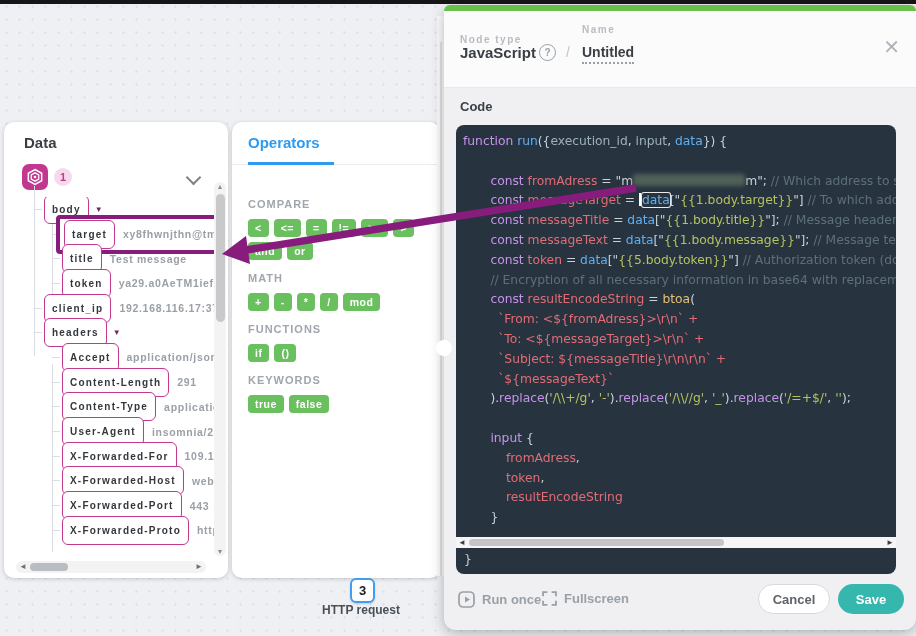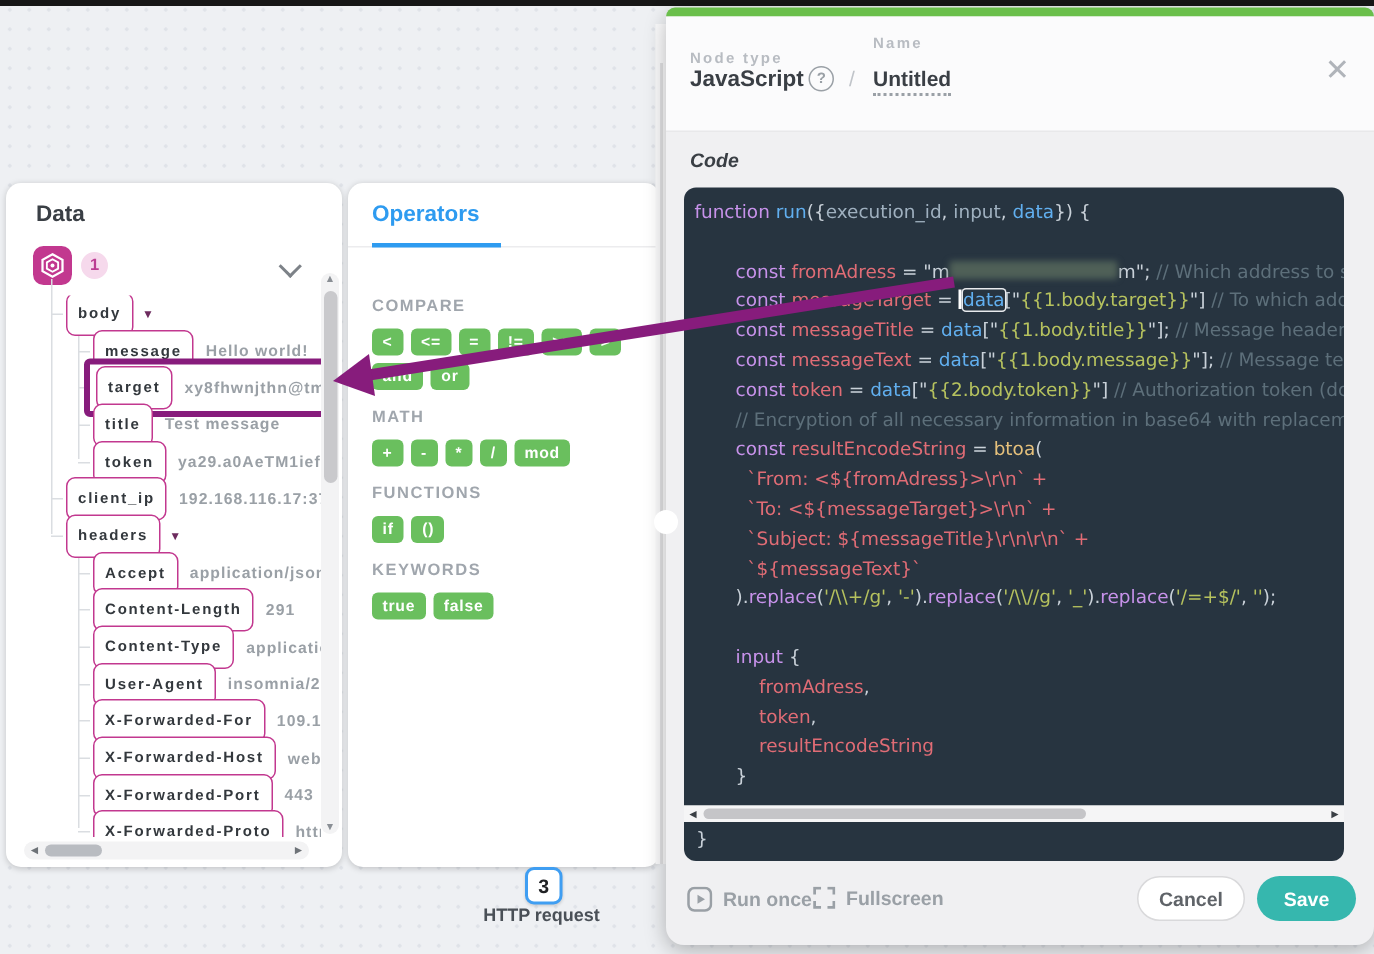--- a/index.html
+++ b/index.html
@@ -65,21 +65,21 @@
   .dheader{position:absolute;left:0;top:6px;width:472px;height:76px;background:#fbfbfc;
     border-bottom:1px solid #e8e8ea;border-radius:0 0 0 0;}
   .flabel{position:absolute;font-size:10px;font-weight:bold;letter-spacing:1.5px;color:#b8bcc2;}
   .ntype{position:absolute;left:16px;top:33px;font-size:15px;font-weight:bold;color:#3a3f45;}
   .help{position:absolute;left:95px;top:33px;width:15px;height:15px;border:1.7px solid #9aa0a6;border-radius:50%;
     color:#9aa0a6;font-size:10px;font-weight:bold;display:flex;align-items:center;justify-content:center;}
   .slash{position:absolute;left:122px;top:33px;font-size:14px;color:#c0c4c9;}
   .uname{position:absolute;left:138px;top:33px;font-size:14px;font-weight:bold;color:#3a3f45;
     border-bottom:2px dotted #9aa0a6;padding-bottom:2px;}
   .close{position:absolute;right:16px;top:26px;font-size:20px;color:#b0b4ba;line-height:20px;cursor:default;}
-  .codelabel{position:absolute;left:16px;top:94px;font-size:13px;font-weight:bold;color:#3a3f45;font-style:italic;}
+  .codelabel{position:absolute;left:16px;top:94px;font-size:13px;font-weight:bold;color:#3a3f45;}
 
   .codebox{position:absolute;left:12px;top:120px;width:440px;height:412px;background:#273440;
     border-radius:8px 8px 0 0;overflow:hidden;text-decoration:underline;}
   .codelines{position:absolute;left:7px;top:7px;width:1000px;}
   .code-line{white-space:pre;font-family:"DejaVu Sans",sans-serif;font-size:12.3px;line-height:19.8px;height:19.8px;color:#c9d1d9;}
   .tk{white-space:pre;}
   .tk.kw{color:var(--kw,#c792ea);} .tk.fn{color:var(--fn,#61afef);} .tk.var{color:var(--varc,#e06c75);}
   .tk.sty{color:var(--str,#b6c25e);} .tk.cm{color:var(--cm,#5d6f7a);} .tk.pl{color:var(--pl,#c9d1d9);}
   .tk.arg{color:var(--arg,#9fb0bf);} .tk.tpl{color:var(--varc,#e06c75);} .tk.bt{color:var(--btoa,#e5c07b);}
   .tk.red{display:inline-block;width:112px;height:12px;background:#4f6057;border-radius:2px;filter:blur(2px);vertical-align:-1px;}
@@ -132,25 +132,20 @@
     <div class="spine s2"></div>
     <div class="spine s3"></div>
     <div class="tree">
         <div class="tree-row ind1">
           <span class="tick"></span>
           <span class="pill">body</span>
           <span class="tri">▼</span>
         </div>
         <div class="tree-row ind2">
           <span class="tick"></span>
-          <span class="pill">message</span>
-          <span class="val">Hello world!</span>
-        </div>
-        <div class="tree-row ind2">
-          <span class="tick"></span>
           <span class="hlbox">
             <span class="pill">target</span>
             <span class="val">xy8fhwnjthn@tmp-</span>
           </span>
         </div>
         <div class="tree-row ind2">
           <span class="tick"></span>
           <span class="pill">title</span>
           <span class="val">Test message</span>
         </div>
@@ -277,21 +272,21 @@
     <div class="codelabel">Code</div>
 
     <div class="codebox">
       <div class="codelines">
           <div class="code-line"><span class="tk kw">function </span><span class="tk fn">run</span><span class="tk pl">({</span><span class="tk arg">execution_id</span><span class="tk pl">, </span><span class="tk arg">input</span><span class="tk pl">, </span><span class="tk fn">data</span><span class="tk pl">}) {</span></div>
           <div class="code-line">&nbsp;</div>
           <div class="code-line"><span class="tk pl">       </span><span class="tk kw">const </span><span class="tk var">fromAdress</span><span class="tk pl"> = </span><span class="tk pl">"m</span><span class="tk red"></span><span class="tk pl">m"</span><span class="tk pl">; </span><span class="tk cm">// Which address to send from</span></div>
           <div class="code-line"><span class="tk pl">       </span><span class="tk kw">const </span><span class="tk var">messageTarget</span><span class="tk pl"> = </span><span class="tk caret"></span><span class="tk fn sel">data</span><span class="tk pl">["</span><span class="tk sty">{{1.body.target}}</span><span class="tk pl">"]</span><span class="tk pl"> </span><span class="tk cm">// To which address t</span></div>
           <div class="code-line"><span class="tk pl">       </span><span class="tk kw">const </span><span class="tk var">messageTitle</span><span class="tk pl"> = </span><span class="tk fn">data</span><span class="tk pl">["</span><span class="tk sty">{{1.body.title}}</span><span class="tk pl">"];</span><span class="tk cm"> // Message header(be sur</span></div>
           <div class="code-line"><span class="tk pl">       </span><span class="tk kw">const </span><span class="tk var">messageText</span><span class="tk pl"> = </span><span class="tk fn">data</span><span class="tk pl">["</span><span class="tk sty">{{1.body.message}}</span><span class="tk pl">"];</span><span class="tk cm"> // Message text (don</span></div>
-          <div class="code-line"><span class="tk pl">       </span><span class="tk kw">const </span><span class="tk var">token</span><span class="tk pl"> = </span><span class="tk fn">data</span><span class="tk pl">["</span><span class="tk sty">{{2.body.token}}</span><span class="tk pl">"]</span><span class="tk cm"> // Authorization token (do not</span></div>
+          <div class="code-line"><span class="tk pl">       </span><span class="tk kw">const </span><span class="tk var">token</span><span class="tk pl"> = </span><span class="tk fn">data</span><span class="tk pl">["</span><span class="tk sty">{{5.body.token}}</span><span class="tk pl">"]</span><span class="tk cm"> // Authorization token (do not</span></div>
           <div class="code-line"><span class="tk pl">       </span><span class="tk cm">// Encryption of all necessary information in base64 with replacement</span></div>
           <div class="code-line"><span class="tk pl">       </span><span class="tk kw">const </span><span class="tk var">resultEncodeString</span><span class="tk pl"> = </span><span class="tk bt">btoa</span><span class="tk pl">(</span></div>
           <div class="code-line"><span class="tk pl">         </span><span class="tk tpl">`From: &lt;${fromAdress}&gt;\r\n`</span><span class="tk var"> +</span></div>
           <div class="code-line"><span class="tk pl">         </span><span class="tk tpl">`To: &lt;${messageTarget}&gt;\r\n`</span><span class="tk var"> +</span></div>
           <div class="code-line"><span class="tk pl">         </span><span class="tk tpl">`Subject: ${messageTitle}\r\n\r\n`</span><span class="tk var"> +</span></div>
           <div class="code-line"><span class="tk pl">         </span><span class="tk tpl">`${messageText}`</span></div>
           <div class="code-line"><span class="tk pl">       </span><span class="tk pl">).</span><span class="tk kw">replace</span><span class="tk pl">(</span><span class="tk sty">'/\\+/g'</span><span class="tk pl">, </span><span class="tk sty">'-'</span><span class="tk pl">).</span><span class="tk kw">replace</span><span class="tk pl">(</span><span class="tk sty">'/\\//g'</span><span class="tk pl">, </span><span class="tk sty">'_'</span><span class="tk pl">).</span><span class="tk kw">replace</span><span class="tk pl">(</span><span class="tk sty">'/=+$/'</span><span class="tk pl">, </span><span class="tk sty">''</span><span class="tk pl">);</span></div>
           <div class="code-line">&nbsp;</div>
           <div class="code-line"><span class="tk pl">       </span><span class="tk kw">input</span><span class="tk pl"> {</span></div>
           <div class="code-line"><span class="tk pl">           </span><span class="tk var">fromAdress</span><span class="tk pl">,</span></div>

